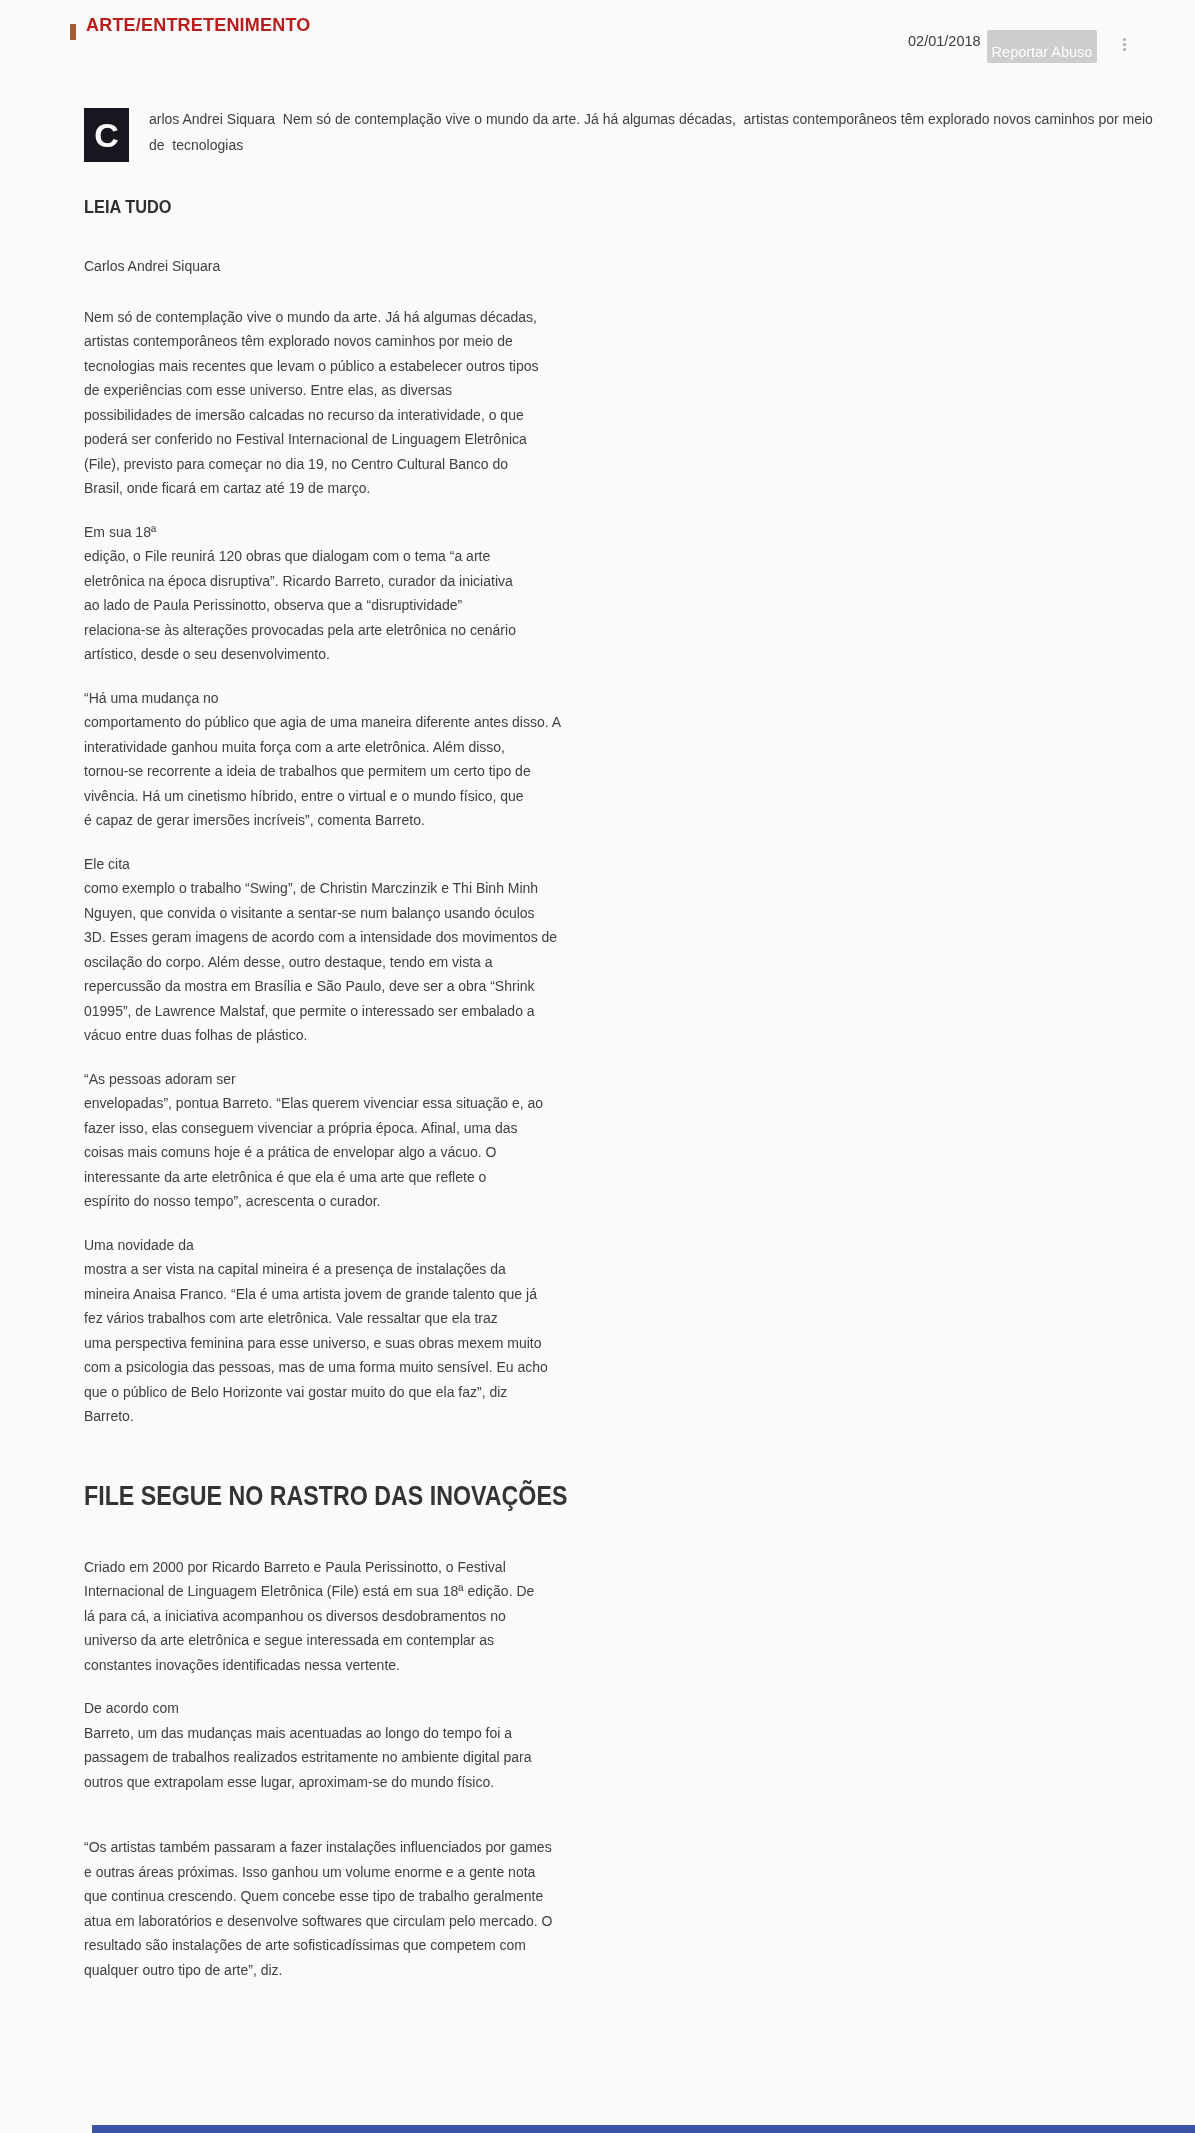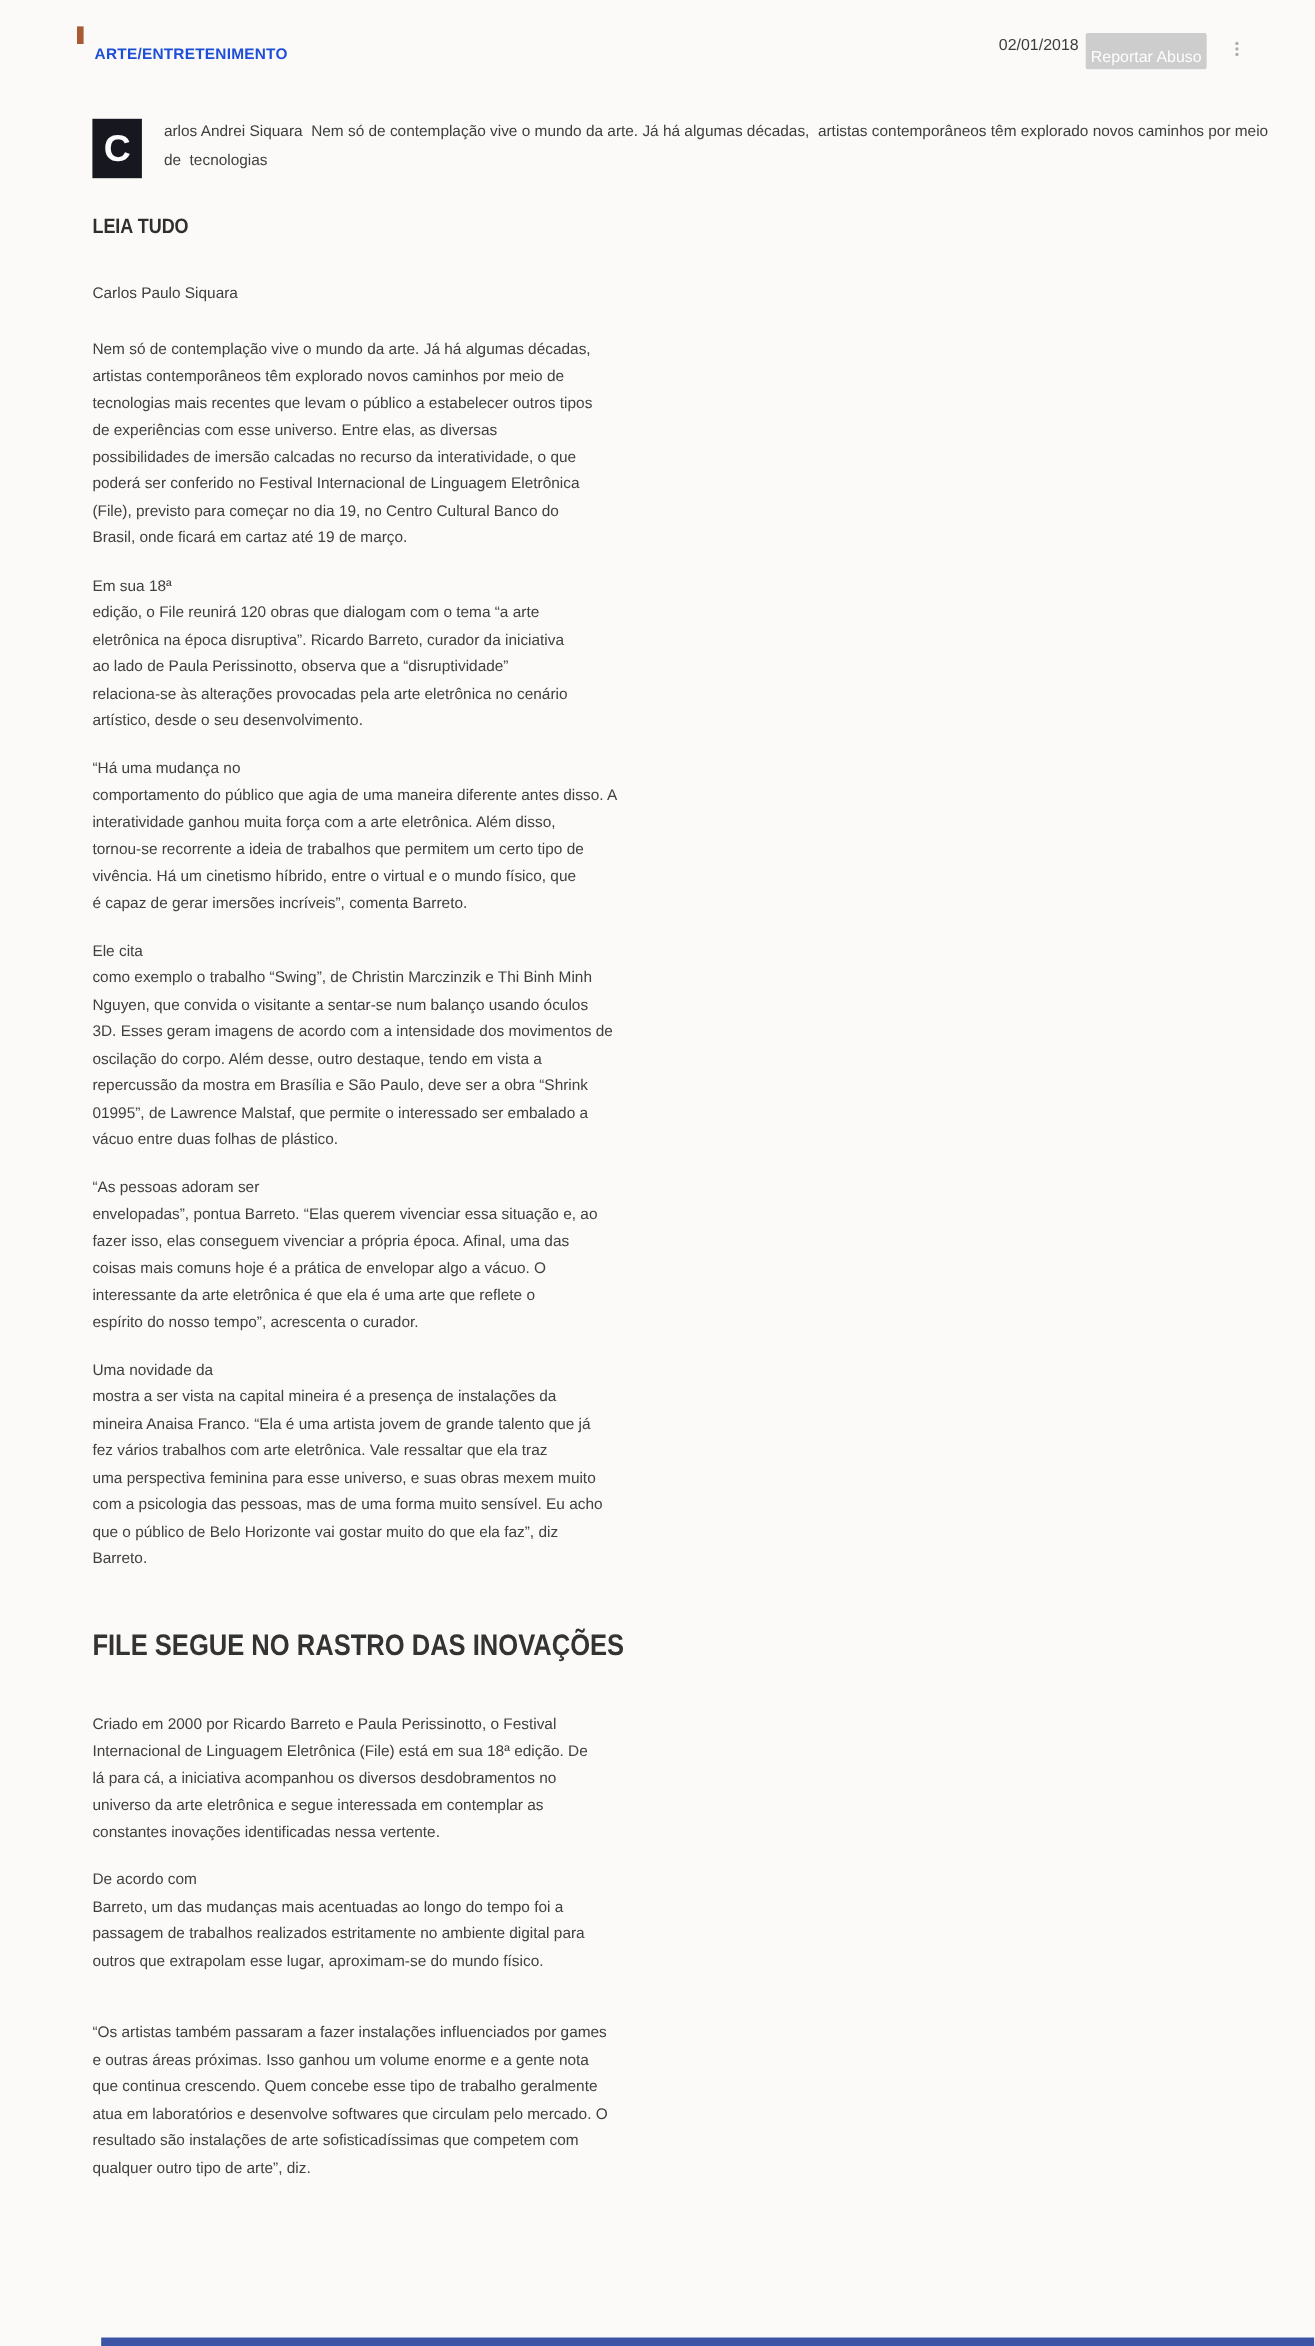--- a/index.html
+++ b/index.html
@@ -17,22 +17,22 @@
     overflow: hidden;
   }
 
   
   .topbar { position: relative; height: 63px; }
   .cat-marker {
     position: absolute; left: 70px; top: 24px;
     width: 6px; height: 16px; background: #a85b33;
   }
   .cat-label {
-    position: absolute; left: 86px; top: 41px;
-    font-size: 14px; font-weight: bold; color: #1d4ed8;
+    position: absolute; left: 86px; top: 15px;
+    font-size: 18px; font-weight: bold; color: #b91c1c;
     letter-spacing: 0.2px;
   }
   .date {
     position: absolute; left: 908px; top: 33px;
     font-size: 14.5px; color: #3c3c3c;
   }
   .report-btn {
     position: absolute; left: 987px; top: 30px;
     width: 110px; height: 33px;
     background: #cdcdcd; border: none; border-radius: 2px;
@@ -123,21 +123,21 @@
 
 
     <div class="lead">
       <span class="dropcap">C</span>
       <p class="lead-text">arlos Andrei Siquara  Nem só de contemplação vive o mundo da arte. Já há algumas décadas,  artistas contemporâneos têm explorado novos caminhos por meio
 de  tecnologias</p>
     </div>
 
     <h3 class="read-all"><span class="condense">LEIA TUDO</span></h3>
 
-    <p class="byline">Carlos Paulo Siquara</p>
+    <p class="byline">Carlos Andrei Siquara</p>
 
     <p class="body-p first">Nem só de contemplação vive o mundo da arte. Já há algumas décadas,
 artistas contemporâneos têm explorado novos caminhos por meio de
 tecnologias mais recentes que levam o público a estabelecer outros tipos
 de experiências com esse universo. Entre elas, as diversas
 possibilidades de imersão calcadas no recurso da interatividade, o que
 poderá ser conferido no Festival Internacional de Linguagem Eletrônica
 (File), previsto para começar no dia 19, no Centro Cultural Banco do
 Brasil, onde ficará em cartaz até 19 de março.</p>
     <p class="body-p">Em sua 18ª

